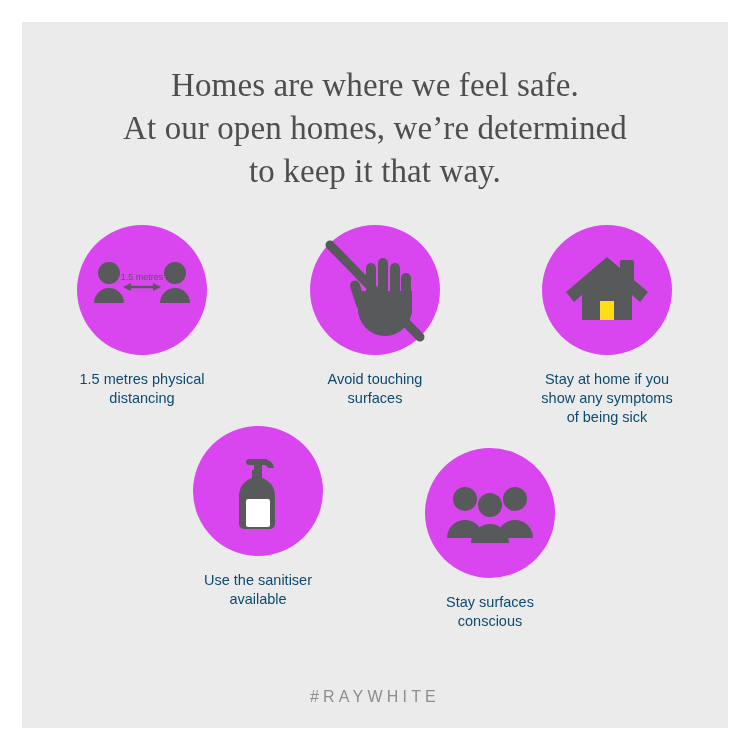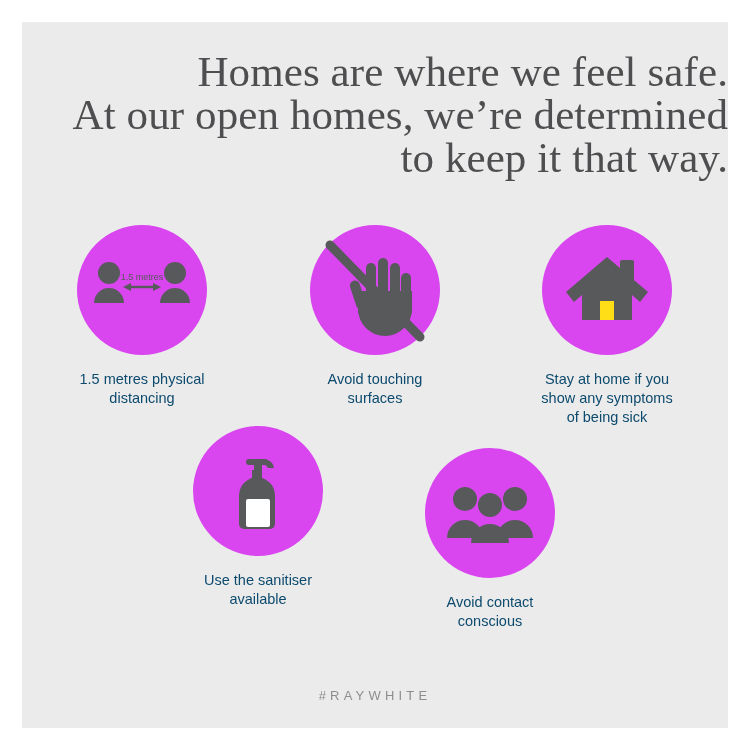--- a/index.html
+++ b/index.html
@@ -20,25 +20,25 @@
     top: 22px;
     width: 706px;
     height: 706px;
     background: #ebebeb;
   }
 
   
   #headline {
     position: absolute;
     left: 0;
-    top: 28px;
+    top: 42px;
     width: 706px;
-    text-align: right;
+    text-align: center;
     font-family: "Liberation Serif", "DejaVu Serif", serif;
-    font-size: 43px;
+    font-size: 33px;
     line-height: 43px;
     color: #4e4e50;
     letter-spacing: 0.1px;
     white-space: pre;
   }
 
   
   .tile {
     position: absolute;
     width: 200px;
@@ -78,21 +78,21 @@
   #tile-contact    { left: 368px; top: 426px; }
 
   
   #footer-brand {
     position: absolute;
     left: 0;
     top: 666px;
     width: 706px;
     text-align: center;
     font-family: "Liberation Sans", sans-serif;
-    font-size: 13px;
+    font-size: 16px;
     letter-spacing: 4.2px;
     color: #8d8d8f;
   }
 </style>
 </head>
 <body>
 
 <div id="poster">
 
   <div id="headline">Homes are where we feel safe.
@@ -189,19 +189,19 @@
           <path d="M22 90 a18 18 0 0 1 36 0 z"></path>
 
           <circle cx="90" cy="51" r="12"></circle>
           <path d="M72 90 a18 18 0 0 1 36 0 z"></path>
 
           <circle cx="65" cy="57" r="12"></circle>
           <path d="M46 95 a19 19 0 0 1 38 0 z"></path>
         </g>
       </svg>
     </div>
-    <div class="caption">Avoid contact
+    <div class="caption">Stay surfaces
 conscious</div>
   </div>
 
   <div id="footer-brand">#RAYWHITE</div>
 
 </div>
 
 </body></html>

